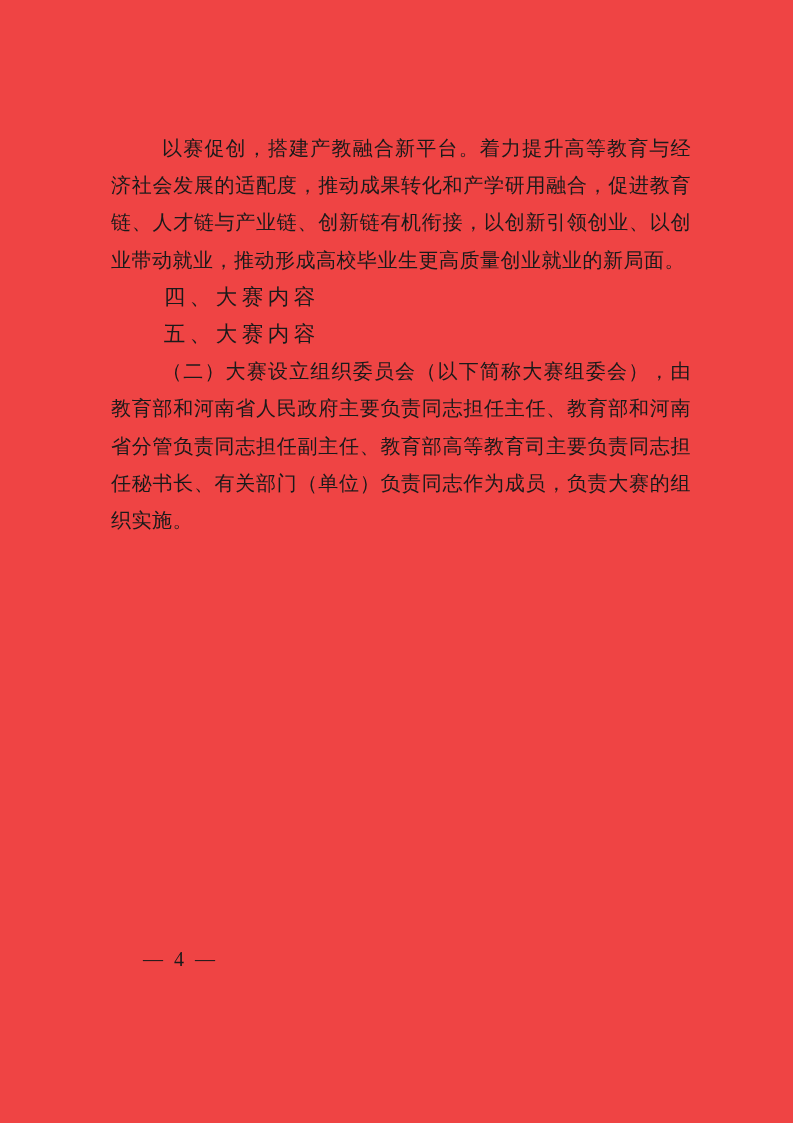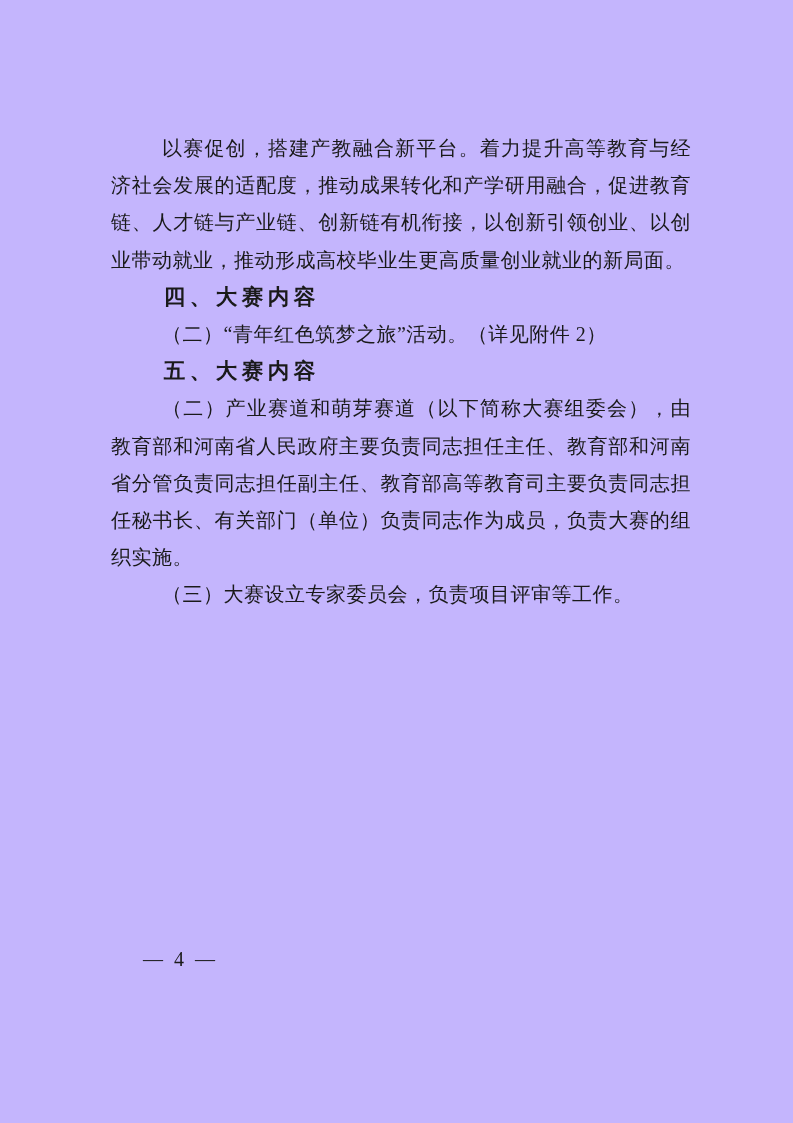--- a/index.html
+++ b/index.html
@@ -4,21 +4,21 @@
 <style>
   html, body {
     margin: 0;
     padding: 0;
     background: #ffffff;
   }
   .page {
     position: relative;
     width: 793px;
     height: 1123px;
-    background: #c4b5fd;
+    background: #ef4444;
     overflow: hidden;
     font-family: "Liberation Serif", "DejaVu Serif", serif;
     color: #1a1a1a;
   }
   .content {
     position: absolute;
     left: 111px;
     top: 130px;
     width: 580px;
   }
@@ -27,21 +27,21 @@
     font-size: 20px;
     line-height: 37.2px;
     letter-spacing: 0.5px;
     text-align: justify;
     text-justify: inter-character;
     text-indent: 2.55em;
     word-break: break-all;
   }
   .content p.heading {
     font-family: "Liberation Sans", "DejaVu Sans", sans-serif;
-    font-weight: bold;
+    font-weight: normal;
     font-size: 21.5px;
     letter-spacing: 4.5px;
     text-indent: 2.45em;
   }
   .page-number {
     position: absolute;
     left: 143px;
     top: 948px;
     font-size: 20px;
     letter-spacing: 3px;
@@ -49,19 +49,17 @@
     font-family: "Liberation Serif", "DejaVu Serif", serif;
   }
 </style>
 </head>
 <body>
 
 <div class="page">
   <div class="content">
     <p>以赛促创，搭建产教融合新平台。着力提升高等教育与经济社会发展的适配度，推动成果转化和产学研用融合，促进教育链、人才链与产业链、创新链有机衔接，以创新引领创业、以创业带动就业，推动形成高校毕业生更高质量创业就业的新局面。</p>
     <p class="heading">四、大赛内容</p>
-    <p>（二）“青年红色筑梦之旅”活动。（详见附件 2）</p>
     <p class="heading">五、大赛内容</p>
-    <p>（二）产业赛道和萌芽赛道（以下简称大赛组委会），由教育部和河南省人民政府主要负责同志担任主任、教育部和河南省分管负责同志担任副主任、教育部高等教育司主要负责同志担任秘书长、有关部门（单位）负责同志作为成员，负责大赛的组织实施。</p>
-    <p>（三）大赛设立专家委员会，负责项目评审等工作。</p>
+    <p>（二）大赛设立组织委员会（以下简称大赛组委会），由教育部和河南省人民政府主要负责同志担任主任、教育部和河南省分管负责同志担任副主任、教育部高等教育司主要负责同志担任秘书长、有关部门（单位）负责同志作为成员，负责大赛的组织实施。</p>
   </div>
   <div class="page-number">— 4 —</div>
 </div>
 
 </body></html>

